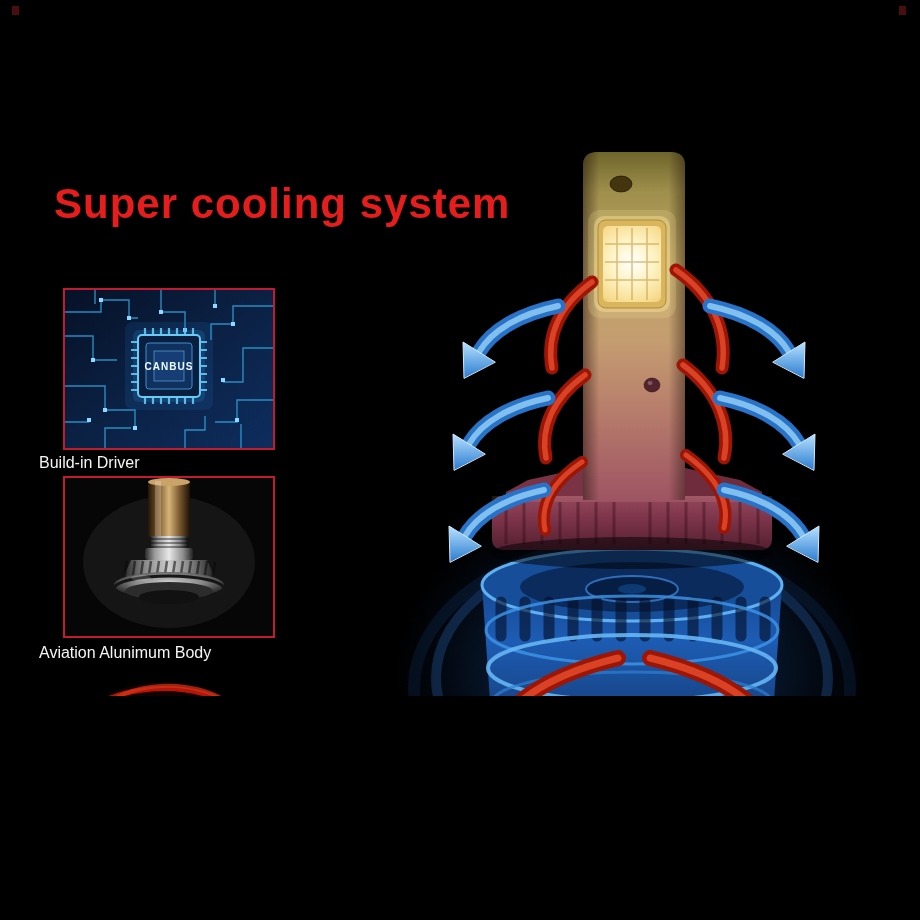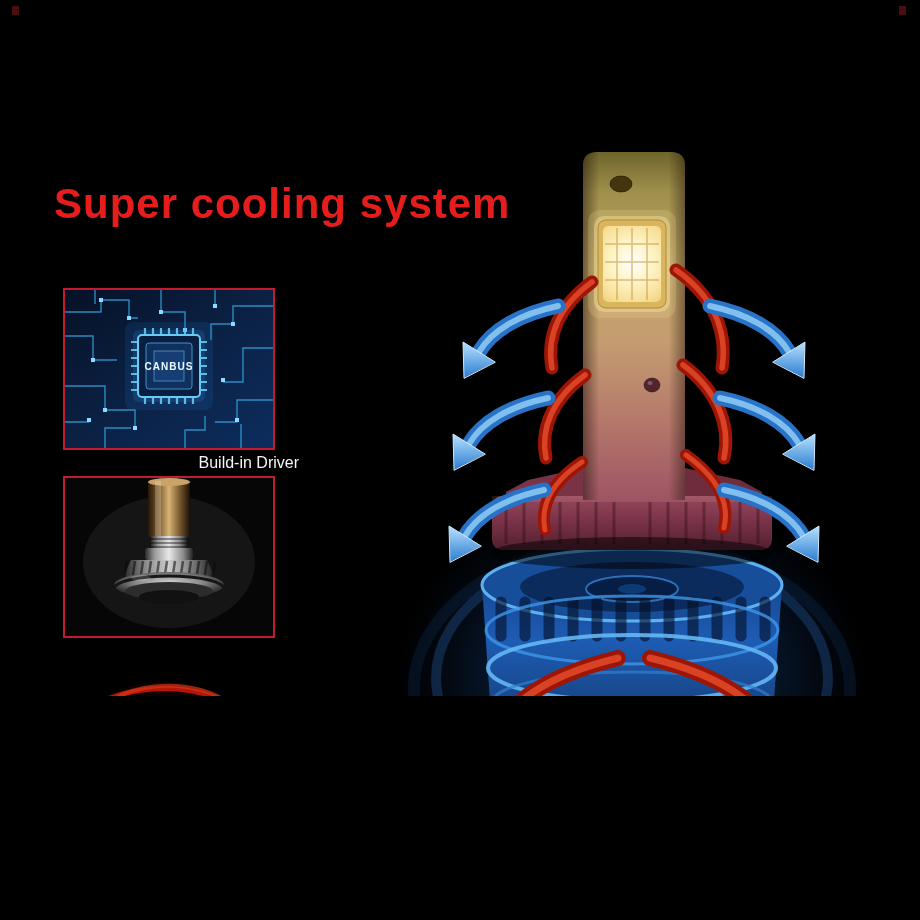--- a/index.html
+++ b/index.html
@@ -3,21 +3,21 @@
 <meta charset="utf-8">
 <style>
   html,body{margin:0;padding:0;background:#000;}
   .stage{position:relative;width:920px;height:696px;background:#000;overflow:hidden;font-family:"Liberation Sans",sans-serif;}
   .art{position:absolute;left:0;top:0;width:920px;height:920px;}
   .title{position:absolute;left:54px;top:180px;margin:0;font-size:42px;font-weight:700;letter-spacing:1px;color:#e51d1d;}
   .fbox{position:absolute;left:63px;width:212px;height:162px;border:2px solid #c21a2e;box-sizing:border-box;background:#4d7c0f;}
   .fbox svg,.fimg svg{display:block;width:100%;height:100%;}
   .fimg{position:absolute;left:54px;width:224px;height:168px;background:#000;}
   .b1{top:288px;} .b2{top:476px;} .b3{top:662px;}
-  .caption{position:absolute;left:39px;width:260px;text-align:right;color:#f5f5f5;font-size:16px;}
+  .caption{position:absolute;left:39px;width:260px;text-align:left;color:#f5f5f5;font-size:16px;}
   .c1{top:454px;} .c2{top:644px;} .c3{top:834px;}
   .corner{position:absolute;width:7px;height:9px;background:#4a0d10;}
 </style>
 </head>
 <body>
 
 <div class="stage">
 
   <div class="corner" style="left:12px;top:6px;"></div>
   <div class="corner" style="left:899px;top:6px;"></div>
@@ -106,20 +106,21 @@
         <path d="M66 82 L142 82 L152 104 L56 104 Z" fill="url(#gSilver2)"></path>
         <path d="M62 83 L59 103 M70 83 L67 103 M78 83 L75 103 M86 83 L83 103 M94 83 L91 103 M102 83 L99 103 M110 83 L107 103 M118 83 L115 103 M126 83 L123 103 M134 83 L131 103 M142 83 L139 103 M150 84 L147 103" stroke="rgba(10,10,10,.55)" stroke-width="2.5"></path>
         <ellipse cx="104" cy="107" rx="55" ry="13" fill="url(#gDisc)"></ellipse>
         <ellipse cx="104" cy="111" rx="55" ry="13" fill="none" stroke="#161616" stroke-width="3"></ellipse>
         <ellipse cx="104" cy="113" rx="44" ry="9" fill="#2c2c2c"></ellipse>
         <ellipse cx="104" cy="119" rx="30" ry="7" fill="#111111"></ellipse>
         <ellipse cx="76" cy="100" rx="10" ry="3" fill="rgba(255,255,255,.16)"></ellipse>
       </g>
     </svg>
   </div>
+  <div class="caption c2">Aviation Alunimum Body</div>
 
   <div class="fimg b3">
     <svg viewBox="0 0 224 168">
       <defs>
         <radialGradient id="gFan" cx=".4" cy=".35" r=".7">
           <stop offset="0" stop-color="#3a3a3a"></stop>
             <stop offset=".4" stop-color="#1b1b1b"></stop>
             <stop offset="1" stop-color="#070707"></stop>
         </radialGradient>
       </defs>

